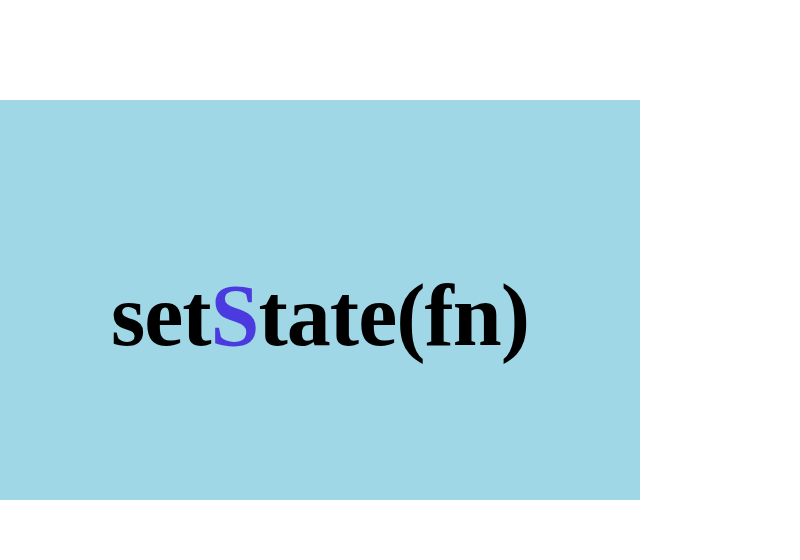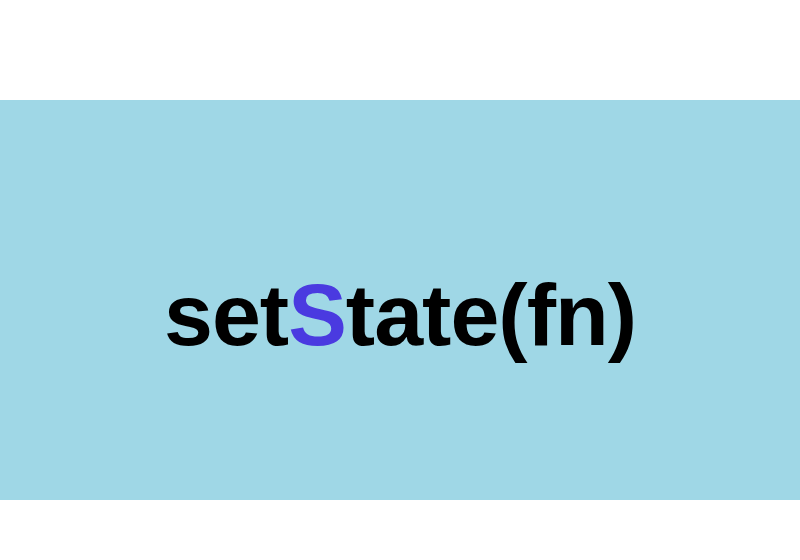--- a/index.html
+++ b/index.html
@@ -11,27 +11,28 @@
       width: 800px;
       height: 560px;
       background: #ffffff;
       font-family: Arial, Helvetica, sans-serif;
       overflow: hidden;
     }
     .banner {
       position: absolute;
       left: 0;
       top: 100px;
-      width: 800px;
+      width: 640px;
       height: 400px;
       background: #9fd7e6;
       display: flex;
       align-items: center;
       justify-content: center;
       padding-top: 30px;
+      font-family: Liberation Serif, serif;
     }
     .title {
       font-size: 88px;
       font-weight: bold;
       letter-spacing: -1px;
       color: #000000;
       white-space: nowrap;
     }
     .accent {
       color: #4a3ae0;

